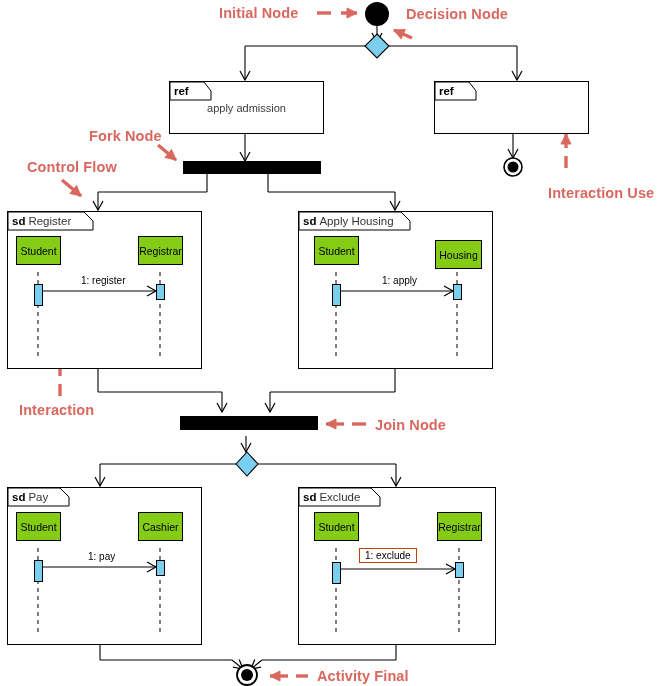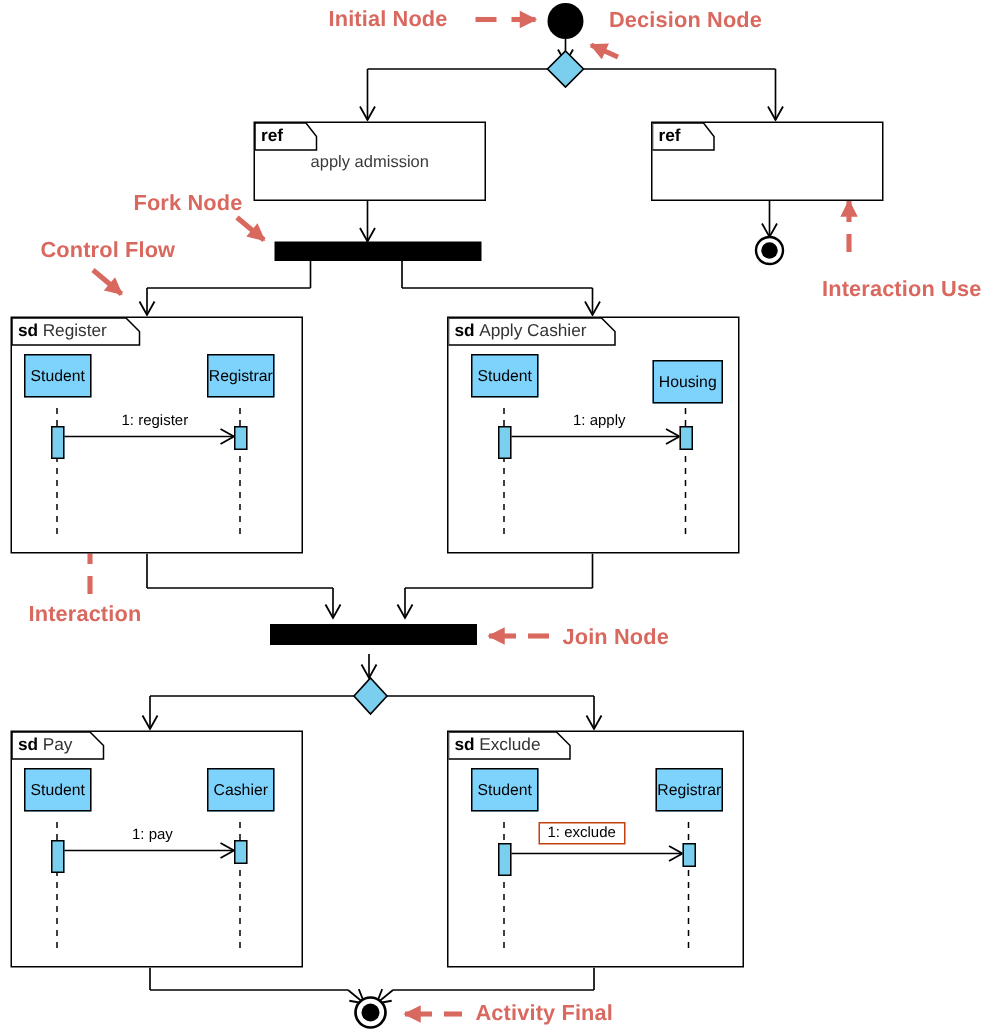--- a/index.html
+++ b/index.html
@@ -7,21 +7,21 @@
        font-family:"Liberation Sans","DejaVu Sans",sans-serif;}
   #stage{position:absolute;left:0;top:0;width:661px;height:686px;}
   svg.layer{position:absolute;left:0;top:0;width:661px;height:686px;overflow:visible;}
   .annot{position:absolute;color:#d9685f;font-weight:bold;font-size:14.5px;
          letter-spacing:.1px;white-space:nowrap;}
   .frame{position:absolute;background:#fff;border:1px solid #000;box-sizing:border-box;}
   .frame-tab{position:absolute;left:0;top:0;height:17px;display:flex;align-items:center;
              padding:0 4px;font-size:11.5px;color:#333;white-space:nowrap;box-sizing:border-box;}
   .frame-tab b{color:#000;font-weight:bold;margin-right:3px;}
   .tab-shape{position:absolute;left:0;top:0;}
-  .lifeline-box{position:absolute;background:#7dd3fc;border:1px solid #000;
+  .lifeline-box{position:absolute;background:#84cc16;border:1px solid #000;
                 display:flex;align-items:center;justify-content:center;
                 font-size:10.5px;color:#000;box-sizing:border-box;}
   .msg-label{position:absolute;font-size:10px;color:#000;white-space:nowrap;}
   .msg-label.boxed{border:1px solid #c2410c;background:#fff;padding:1px 5px;}
   .activation{position:absolute;background:#7ACFEE;border:1px solid #000;box-sizing:border-box;}
 </style>
 </head>
 <body>
 
 <div id="stage">
@@ -181,21 +181,21 @@
     <div class="activation" style="left:148px;top:72px;width:9px;height:16px;"></div>
     <div class="msg-label" style="left:73px;top:63px;">1: register</div>
   </div>
 
   <div class="frame" style="left:298px;top:211px;width:195px;height:158px;">
     <svg class="tab-shape" width="112" height="19">
       <path d="M0,0 L102,0 L111,9 L111,18 L0,18 Z" fill="#fff" stroke="#000" stroke-width="1"></path>
     </svg>
     <div class="frame-tab" style="width:112px;">
       <b>sd</b>
-      <span>Apply Cashier</span>
+      <span>Apply Housing</span>
     </div>
     <svg class="layer" style="width:195px;height:158px;">
       <g stroke="#000" stroke-width="1" fill="none">
         <line x1="37" y1="60" x2="37" y2="148" stroke-dasharray="4,4"></line>
         <line x1="158" y1="60" x2="158" y2="148" stroke-dasharray="4,4"></line>
         <line x1="39" y1="79" x2="154" y2="79" marker-end="url(#ohead)"></line>
       </g>
     </svg>
     <div class="lifeline-box" style="left:15px;top:24px;width:45px;height:29px;">
       <span>Student</span>

